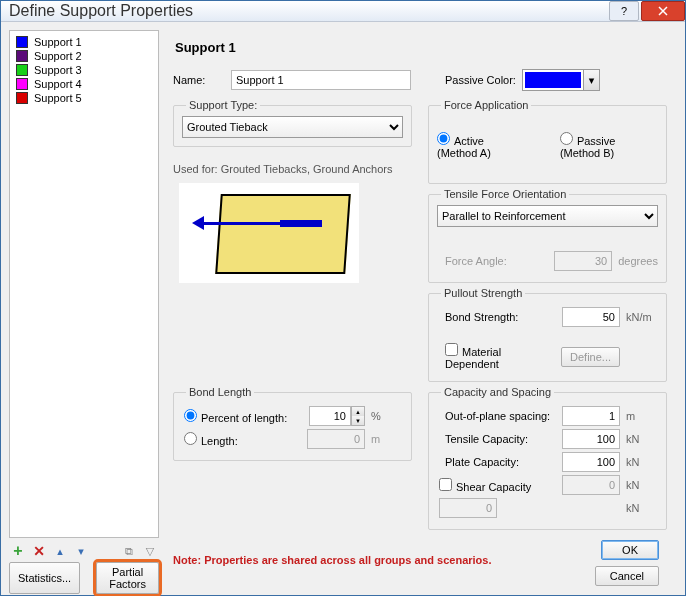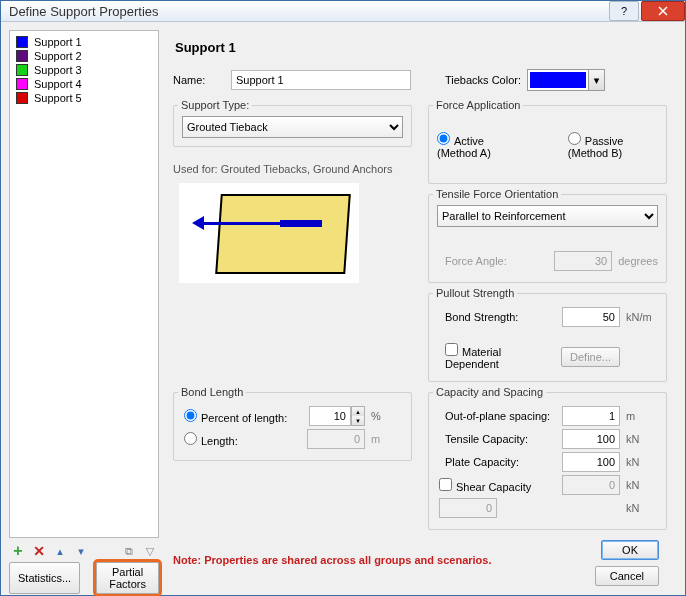--- a/index.html
+++ b/index.html
@@ -1,19 +1,19 @@
 <!DOCTYPE html>
 <html><head>
 <meta charset="utf-8">
 <style>
 * { box-sizing: border-box; font-family: 'Segoe UI', Tahoma, sans-serif; font-size: 11px; }
 body { margin: 0; background: #fff; }
 .window { width: 686px; height: 596px; border: 1px solid #3a6ea5; background: #f0f0f0; display: flex; flex-direction: column; }
 .titlebar { height: 28px; background: linear-gradient(#fff, #e3ebf5); display: flex; align-items: center; padding: 0 0 0 8px; border-bottom: 1px solid #c0c8d4; }
-.titlebar span.title { flex: 1; color: #333; font-size: 13px; }
+.titlebar span.title { flex: 1; color: #333; font-size: 16px; }
 .tbtn { width: 30px; height: 20px; border: 1px solid #b0b8c4; background: #e8eef7; display: inline-flex; align-items: center; justify-content: center; margin-left: 2px; border-radius: 2px; }
 .tbtn.close { background: #d9412c; color: #fff; width: 44px; border-color: #a02a1e; }
 .tbtn svg { width: 10px; height: 10px; }
 .body { flex: 1; display: flex; padding: 8px; gap: 8px; }
 .leftcol { width: 150px; display: flex; flex-direction: column; }
 .list { flex: 1; background: #fff; border: 1px solid #bcbcbc; padding: 4px 6px; }
 .list-item { display: flex; align-items: center; gap: 6px; padding: 1px 0; }
 .swatch { width: 12px; height: 12px; border: 1px solid #333; }
 .lefttool { display: flex; gap: 3px; padding: 4px 0 2px; align-items: center; }
 .iconbtn { width: 18px; height: 18px; display: inline-flex; align-items: center; justify-content: center; }
@@ -25,29 +25,29 @@
 .h1 { font-weight: bold; font-size: 13px; padding: 4px 2px 14px; }
 .row { display: flex; align-items: center; gap: 6px; margin-bottom: 14px; }
 .lbl { min-width: 52px; }
 input[type=text].field { border: 1px solid #b8b8b8; background: #fff; padding: 2px 4px; height: 20px; }
 .color-dd { width: 78px; height: 22px; border: 1px solid #9a9a9a; background: #fff; display: flex; }
 .color-sw { flex: 1; margin: 2px; background: #0000fe; }
 .dd-arrow { width: 16px; border-left: 1px solid #9a9a9a; background: linear-gradient(#f6f6f6,#dedede); display: flex; align-items: center; justify-content: center; }
 .cols { display: flex; gap: 16px; }
 .col { flex: 1; }
 .grp { border: 1px solid #d0d0d0; border-radius: 2px; padding: 10px 8px 8px; position: relative; margin-bottom: 10px; }
-.grp .gt { position: absolute; top: -7px; left: 4px; background: #f0f0f0; padding: 0 3px; color: #333; }
+.grp .gt { position: absolute; top: -7px; left: 12px; background: #f0f0f0; padding: 0 3px; color: #333; }
 select.full { width: 100%; height: 22px; border: 1px solid #9a9a9a; background: linear-gradient(#fff,#eee); }
 .hint { color: #555; padding: 6px 0 4px; }
 .preview { width: 180px; height: 100px; background: #fff; border: 1px solid #fff; position: relative; margin: 4px 0 10px 6px; }
 .prev-poly { position: absolute; left: 38px; top: 10px; width: 130px; height: 80px; background: #f2e17a; border: 2px solid #000; transform: skewX(-4deg); }
 .prev-line { position: absolute; left: 20px; top: 38px; width: 120px; height: 3px; background: #0000c8; }
 .prev-arrow { position: absolute; left: 12px; top: 32px; width: 0; height: 0; border-top: 7px solid transparent; border-bottom: 7px solid transparent; border-right: 12px solid #0000c8; }
 .prev-anchor { position: absolute; left: 100px; top: 36px; width: 42px; height: 7px; background: #0000c8; }
-.radio-row { display: flex; align-items: center; gap: 20px; margin: 16px 0; }
+.radio-row { display: flex; align-items: center; gap: 12px; margin: 16px 0; }
 input[type=radio],input[type=checkbox] { margin: 0 4px 0 0; }
 .numfield { width: 58px; text-align: right; border: 1px solid #b8b8b8; background: #fff; height: 20px; padding: 2px 4px; }
 .numfield:disabled { background: #f0f0f0; color: #999; }
 .unit { color: #666; min-width: 32px; }
 .kv { display: flex; align-items: center; justify-content: space-between; gap: 6px; margin: 3px 0; padding-left: 8px; }
 .kv .lab { flex: 1; }
 .note { color: #c51e1e; font-weight: bold; padding: 2px 0 8px; text-align: right; }
 .footer { display: flex; align-items: center; gap: 8px; padding: 0 8px 2px 0; }
 .footer .sp { flex: 1; }
 .okcol { display: flex; flex-direction: column; gap: 6px; align-items: flex-end; }
@@ -109,21 +109,21 @@
       </div>
     </div>
 
     <div class="main">
       <div class="h1">Support 1</div>
 
       <div class="row">
         <span class="lbl">Name:</span>
         <input type="text" class="field" style="width: 180px;" value="Support 1">
         <span style="width:22px"></span>
-        <span>Tiebacks Color:</span>
+        <span>Passive Color:</span>
         <div class="color-dd">
           <div class="color-sw"></div>
           <div class="dd-arrow">▾</div>
         </div>
       </div>
 
       <div class="cols">
         <div class="col">
           <div class="grp">
             <span class="gt">Support Type:</span>

